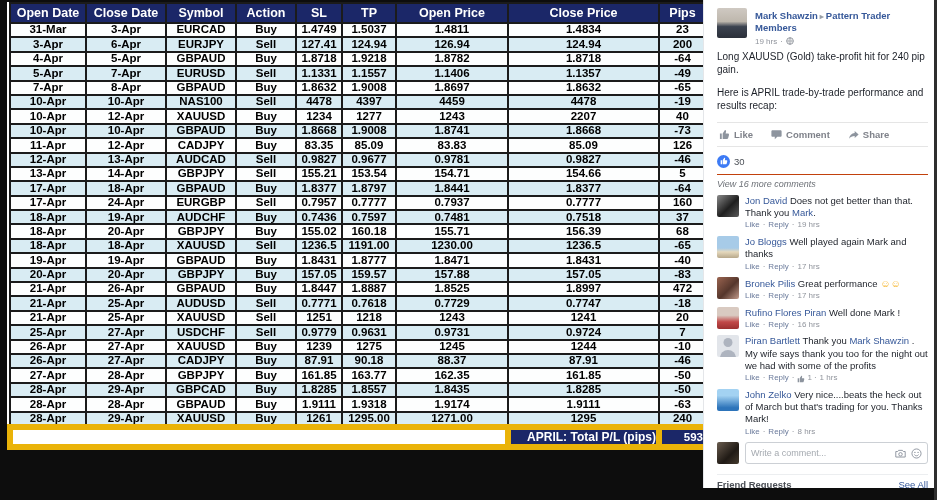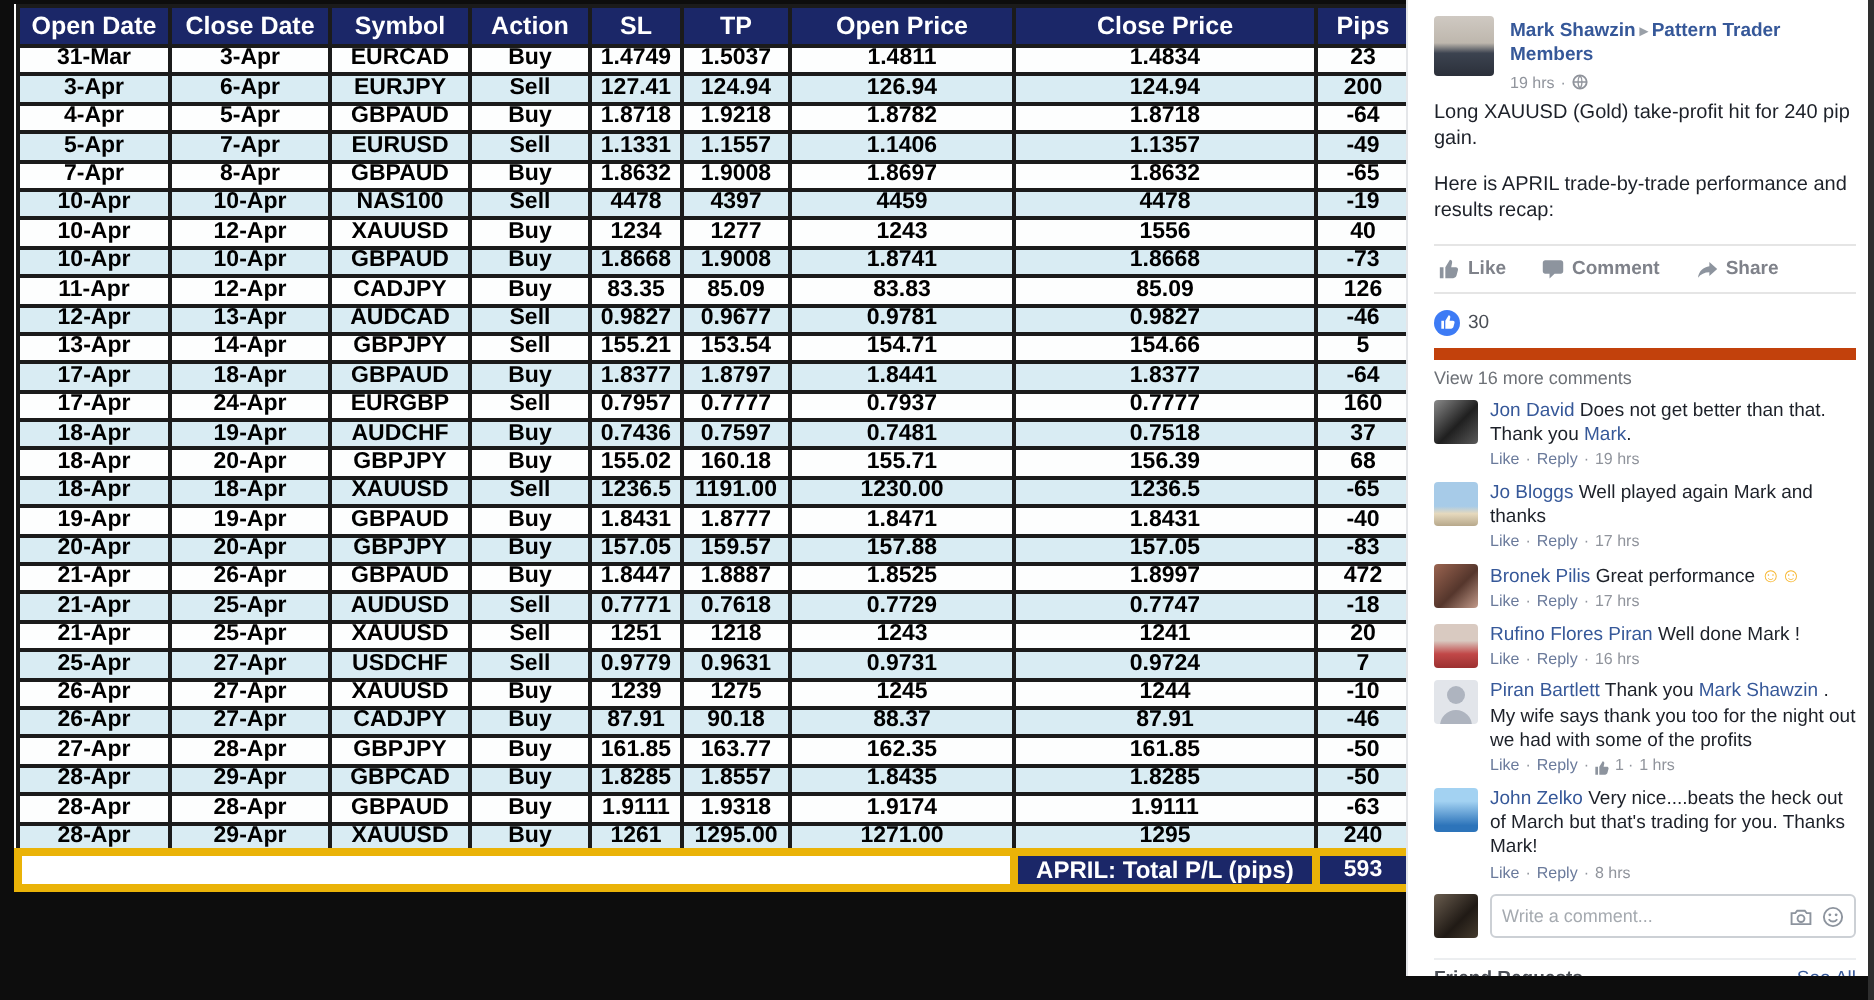--- a/index.html
+++ b/index.html
@@ -14,21 +14,21 @@
                  margin:2px 0 0 7px; background:#fff; }
   table.trades th, table.trades td {
       border:2px solid #1b1b1b; text-align:center; vertical-align:middle;
       font-weight:bold; overflow:hidden; white-space:nowrap; }
   table.trades thead th { background:#1b2768; color:#fff; font-size:12.5px;
       height:19px; padding:2px; }
   table.trades tbody td { font-size:11.5px; color:#000; height:14.4px;
       padding:0; line-height:1; }
   table.trades tbody tr.even td { background:#d9ecf3; }
   table.trades tbody tr.odd  td { background:#fdfefe; }
-  table.trades tfoot td { font-size:11.5px; height:15px; background:#fff; border:4px solid #eab308; }
+  table.trades tfoot td { font-size:11.5px; height:15px; background:#fff; border:6px solid #eab308;text-align:right; }
   table.trades tfoot td.total-label { background:#1b2768; color:#fff; font-size:12px; }
   table.trades tfoot td.total-value { background:#1b2768; color:#fff; }
 
   
   .fb { position:absolute; left:703px; top:0; width:231px; height:488px;
         background:#fff; padding:8px 6px 0 13px; font-size:9.5px; color:#1d2129;
         border-left:1px solid #e4e6e9; }
   .fb a { text-decoration:none; }
 
   .post-head { display:flex; align-items:flex-start; margin-bottom:4px; }
@@ -196,21 +196,21 @@
             <td>-19</td>
           </tr>
           <tr class="odd">
             <td>10-Apr</td>
             <td>12-Apr</td>
             <td>XAUUSD</td>
             <td>Buy</td>
             <td>1234</td>
             <td>1277</td>
             <td>1243</td>
-            <td>1556</td>
+            <td>2207</td>
             <td>40</td>
           </tr>
           <tr class="even">
             <td>10-Apr</td>
             <td>10-Apr</td>
             <td>GBPAUD</td>
             <td>Buy</td>
             <td>1.8668</td>
             <td>1.9008</td>
             <td>1.8741</td>
@@ -493,21 +493,21 @@
 
     <div class="like-row">
       <span class="like-badge">
         <svg width="8" height="8" viewBox="0 0 12 12">
             <path fill="#fff" d="M1 5h2v6H1zM4 11h4.3c.9 0 1.6-.6 1.8-1.4l.8-3.1c.2-.8-.4-1.5-1.2-1.5H7.2l.5-2.4C7.9 1.7 7.2 1 6.5 1L4 5z"></path>
           </svg>
       </span>
       <span>30</span>
     </div>
 
-    <div class="view-more" style="border-top:6px solid #c2410c;">View 16 more comments</div>
+    <div class="view-more" style="border-top:1px solid #c2410c;font-style:italic;">View 16 more comments</div>
 
     <div>
   <div class="comment">
     <div class="avatar av22 av-c0"></div>
     <div class="c-body">
       <div>
         <a class="c-author">Jon David</a>
         <span class="c-text">Does not get better than that. Thank you </span><span class="c-text c-mention">Mark</span><span class="c-text">.</span>
       </div>
       <div class="c-meta">

